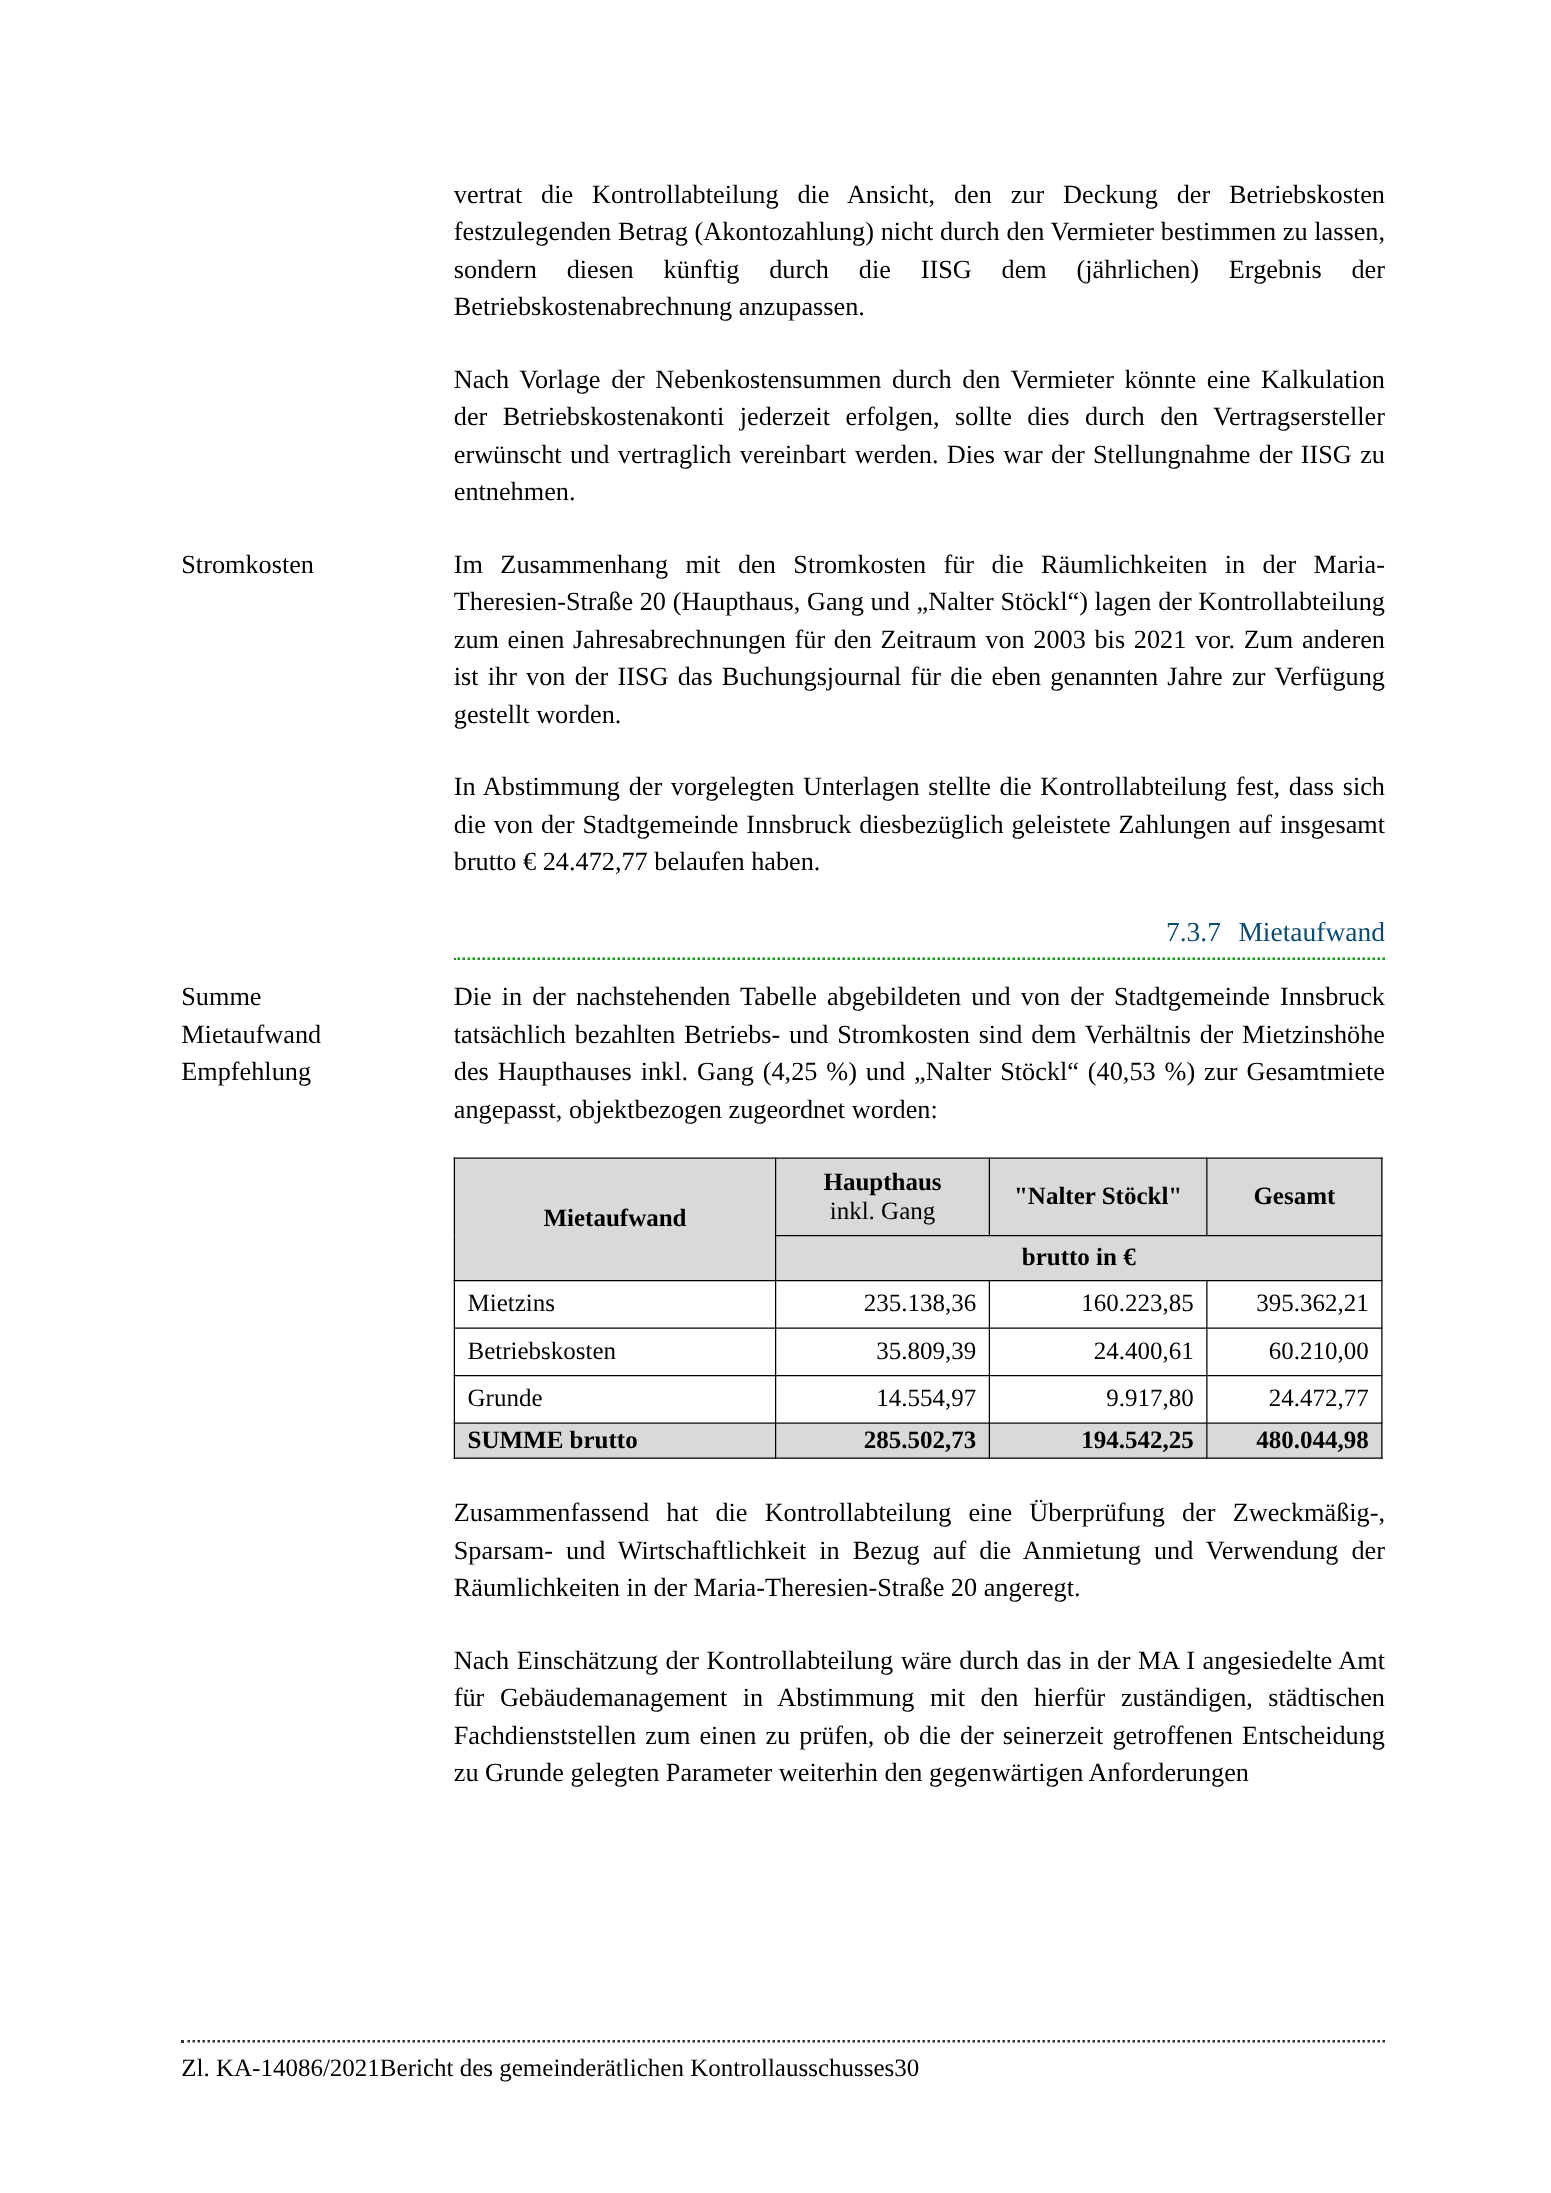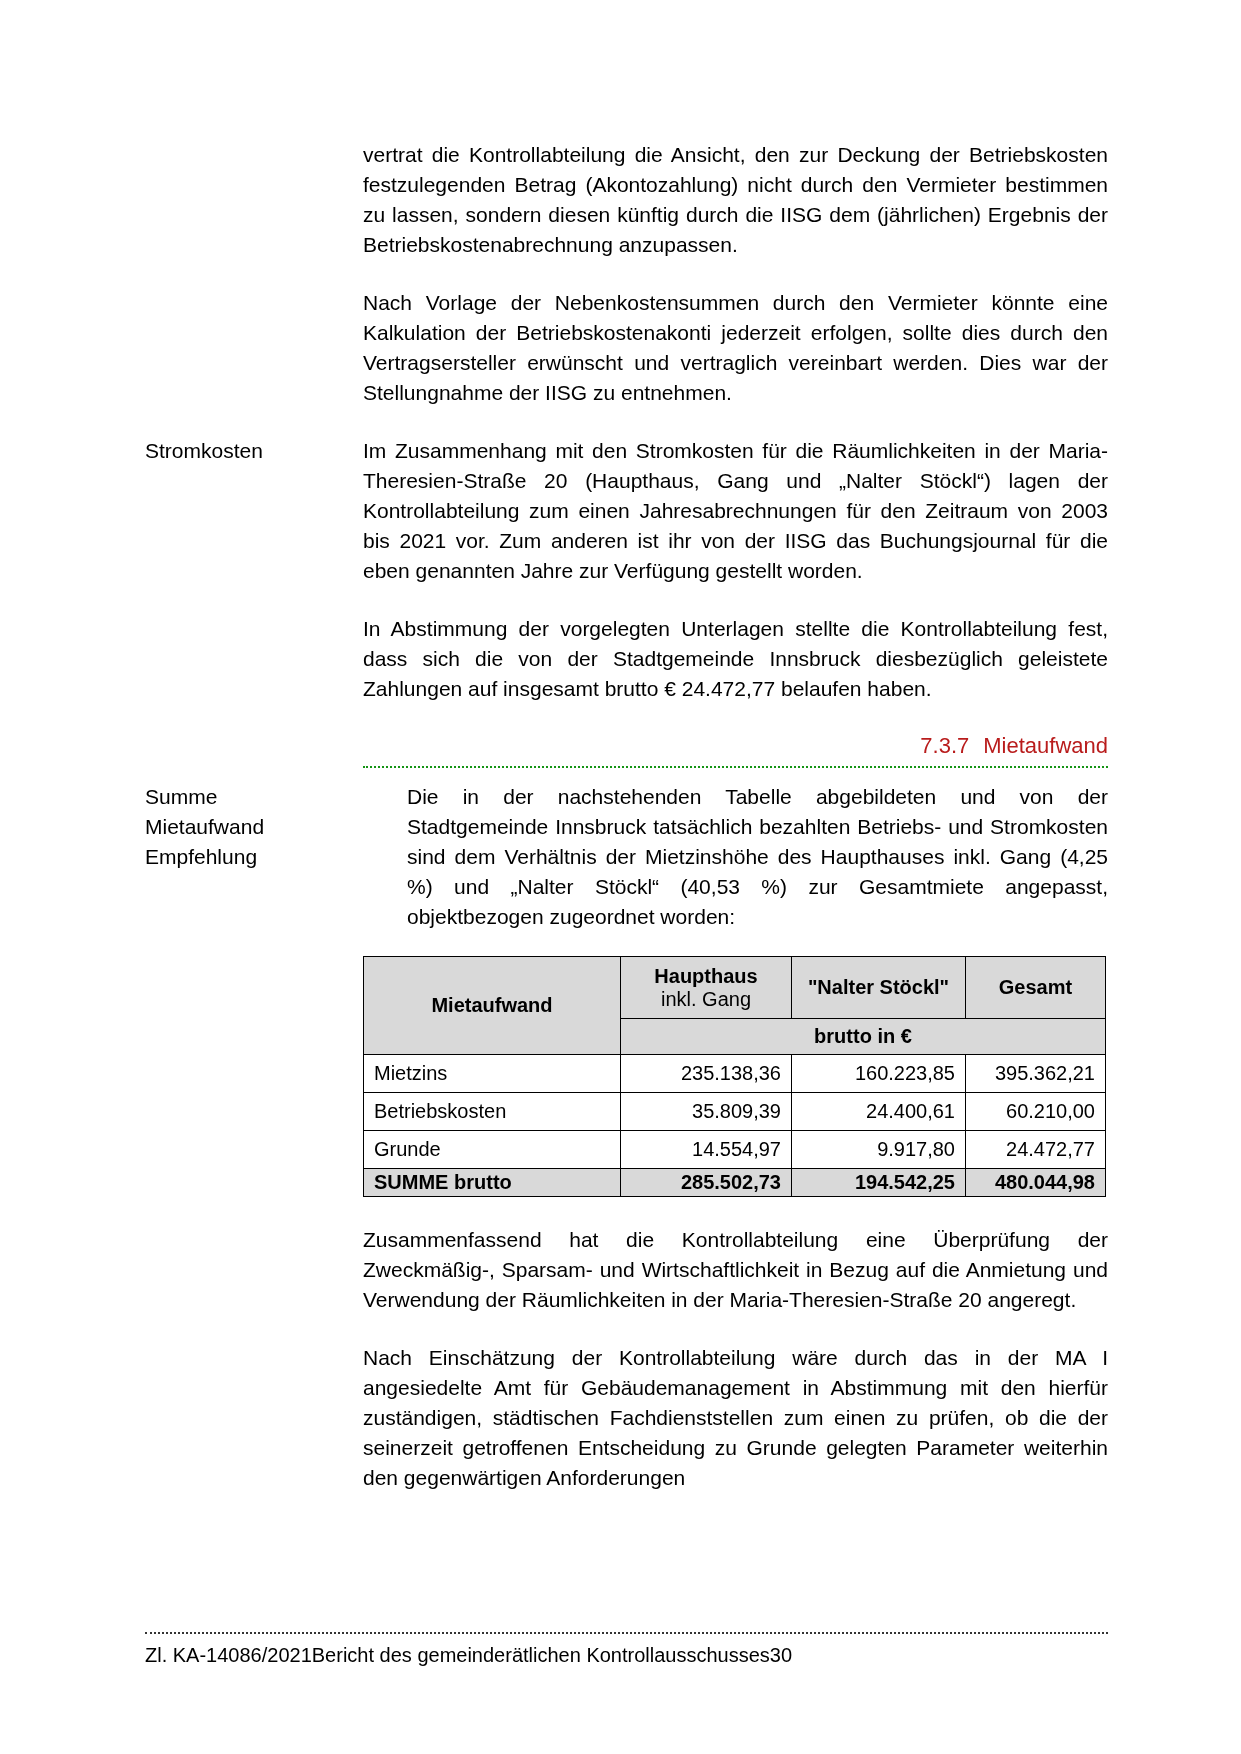--- a/index.html
+++ b/index.html
@@ -2,21 +2,21 @@
 <html lang="de"><head>
 <meta charset="utf-8">
 <style>
   * { margin:0; padding:0; box-sizing:border-box; }
   html,body { background:#ffffff; }
   .page {
     position:relative;
     width:1241px; height:1754px;
     background:#ffffff;
     color:#000;
-    font-family:Liberation Sans, sans-serif;
+    font-family:Liberation Serif, serif;
     overflow:hidden;
   }
   .content {
     position:absolute; top:140px; left:145px; width:963px;
   }
   .row {
     display:grid;
     grid-template-columns:218px 1fr;
     margin-bottom:28px;
   }
@@ -25,28 +25,28 @@
     color:#000000;
     white-space:pre-line;
   }
   .para {
     font-size:21px; line-height:30px;
     text-align:justify;
   }
   .heading-row { margin-bottom:14px; }
   .section-heading {
     font-size:22px; line-height:28px; font-weight:normal;
-    color:#b91c1c; text-align:right;
+    color:#0c4a6e; text-align:right;
   }
   .section-heading .heading-title { margin-left:14px; }
   .dotted-rule-green {
     border-bottom:2px dotted #149414;
     margin-top:6px;
   }
-  .p5-row { margin-bottom:24px;gap:44px; }
+  .p5-row { margin-bottom:24px; }
 
   table.cost-table {
     border-collapse:collapse;
     table-layout:fixed;
     width:742px;
     font-size:20px;
   }
   table.cost-table td {
     border:1px solid #000;
     padding:2px 10px;

